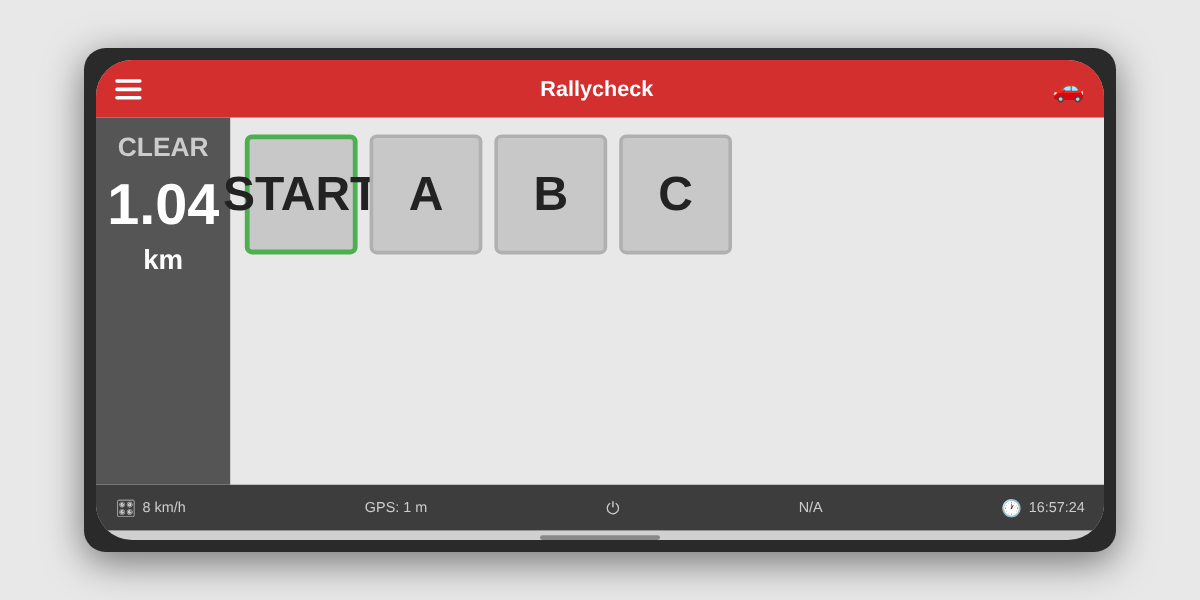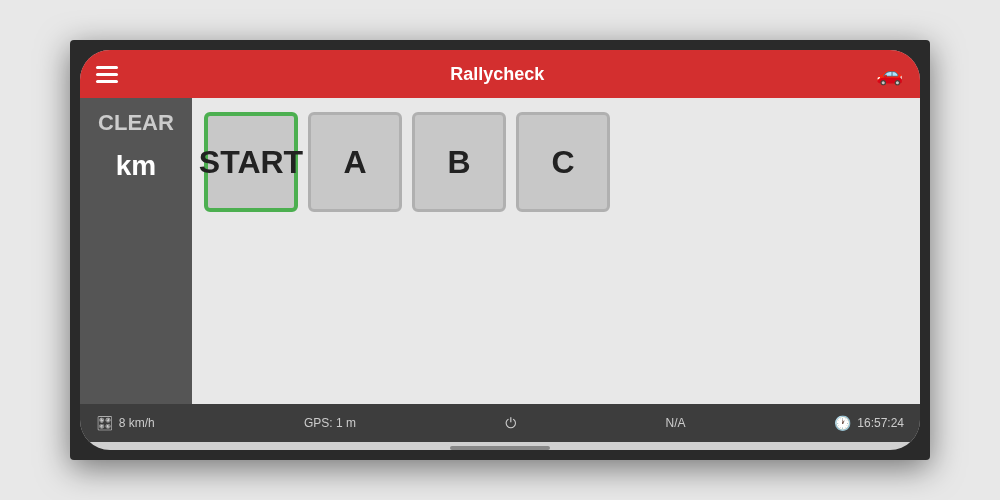--- a/index.html
+++ b/index.html
@@ -10,21 +10,21 @@
       align-items: center;
       width: 1000px;
       height: 500px;
       font-family: 'Arial', sans-serif;
     }
 
     .phone-wrapper {
       width: 860px;
       height: 420px;
       background: #2a2a2a;
-      border-radius: 4px;
+      border-radius: 18px;
       padding: 10px;
       position: relative;
       box-shadow: 0 8px 32px rgba(0,0,0,0.5);
     }
 
     .phone-screen {
       width: 100%;
       height: 100%;
       background: #d0d0d0;
       border-radius: 30px;
@@ -106,21 +106,21 @@
 
     .distance-value {
       color: white;
       font-size: 48px;
       font-weight: bold;
       line-height: 1.1;
     }
 
     .distance-unit {
       color: white;
-      font-size: 28px;
+      font-size: 23px;
       font-weight: bold;
       margin-top: 4px;
     }
 
     
     .right-panel {
       flex: 1;
       background: #e8e8e8;
       padding: 14px 12px 10px 12px;
       display: flex;
@@ -134,21 +134,21 @@
 
     .checkpoint-btn {
       width: 94px;
       height: 100px;
       background: #c8c8c8;
       border: 3px solid #b0b0b0;
       border-radius: 6px;
       display: flex;
       align-items: center;
       justify-content: center;
-      font-size: 32px;
+      font-size: 40px;
       font-weight: bold;
       color: #222222;
       cursor: pointer;
     }
 
     .checkpoint-btn.active {
       border: 4px solid #4caf50;
       background: #c8c8c8;
     }
 
@@ -199,20 +199,21 @@
       </div>
       <span class="header-title">Rallycheck</span>
       <span class="header-car-icon">🚗</span>
     </div>
 
 
     <div class="main-content">
 
       <div class="left-panel">
         <div class="clear-label">CLEAR</div>
+        <div class="distance-value">1.04</div>
         <div class="distance-unit">km</div>
       </div>
 
       <div class="right-panel">
         <div class="checkpoint-buttons">
           <div class="checkpoint-btn active">START</div>
           <div class="checkpoint-btn">A</div>
           <div class="checkpoint-btn">B</div>
           <div class="checkpoint-btn">C</div>
         </div>

